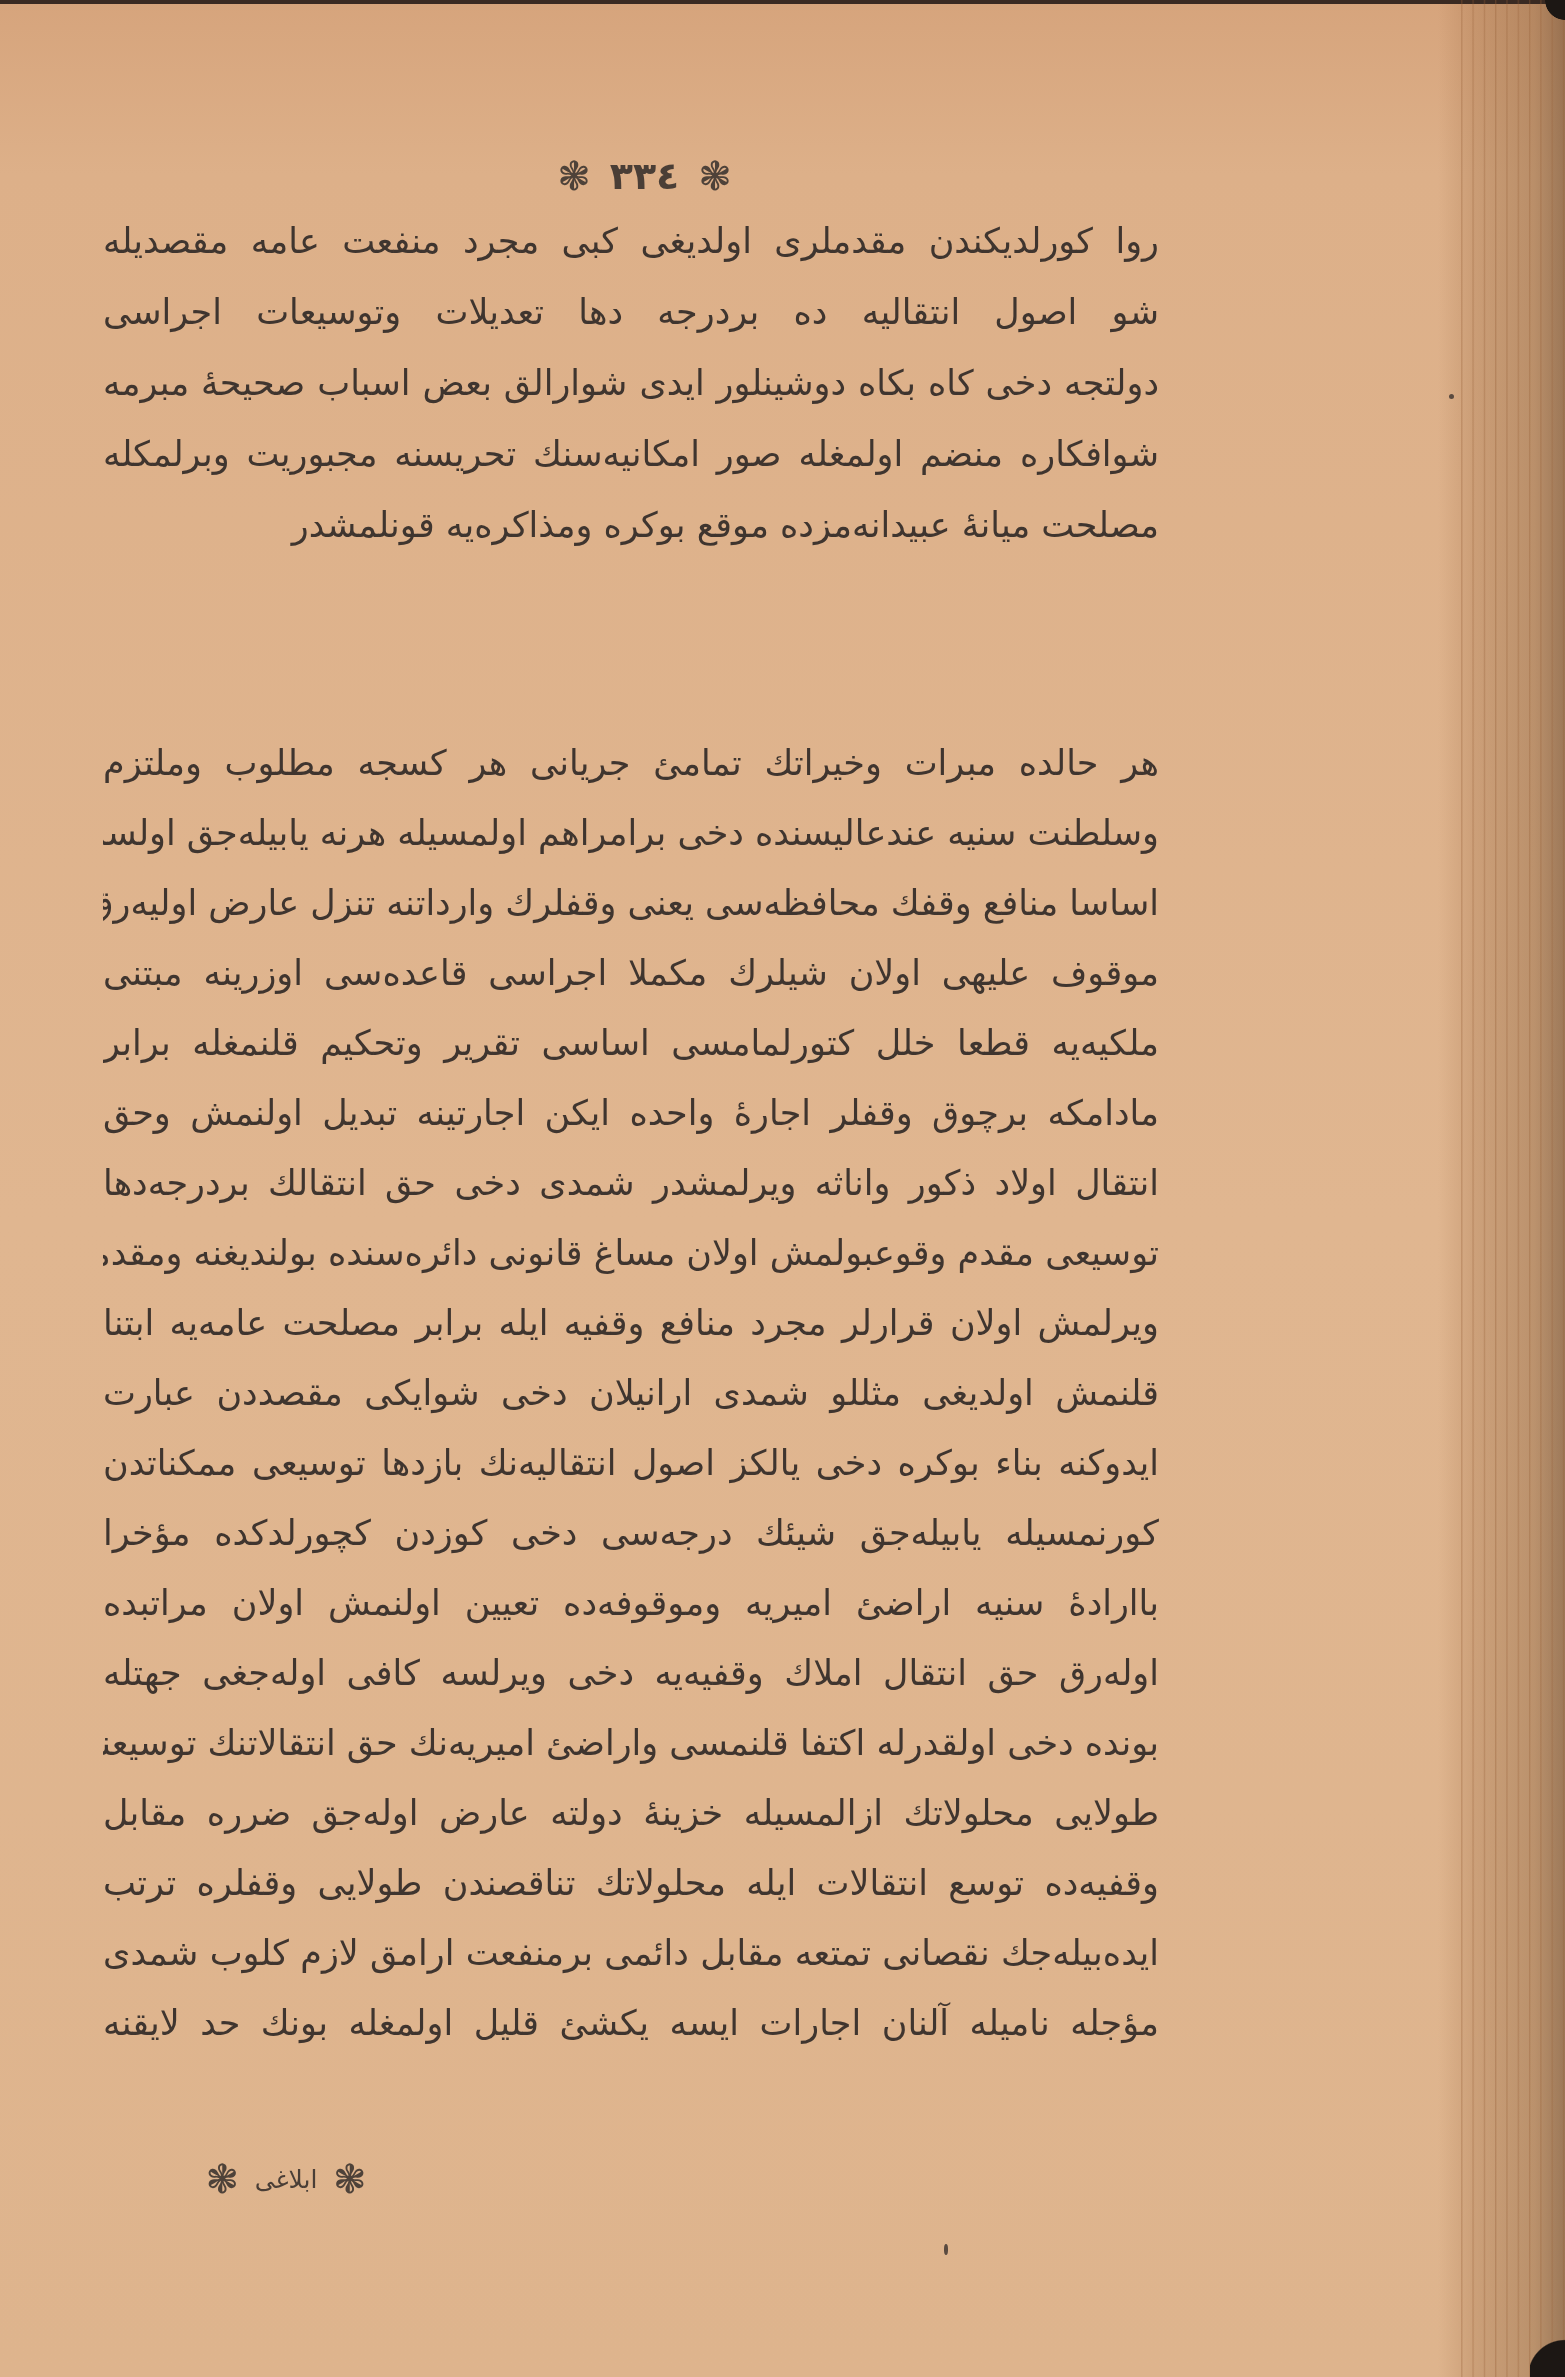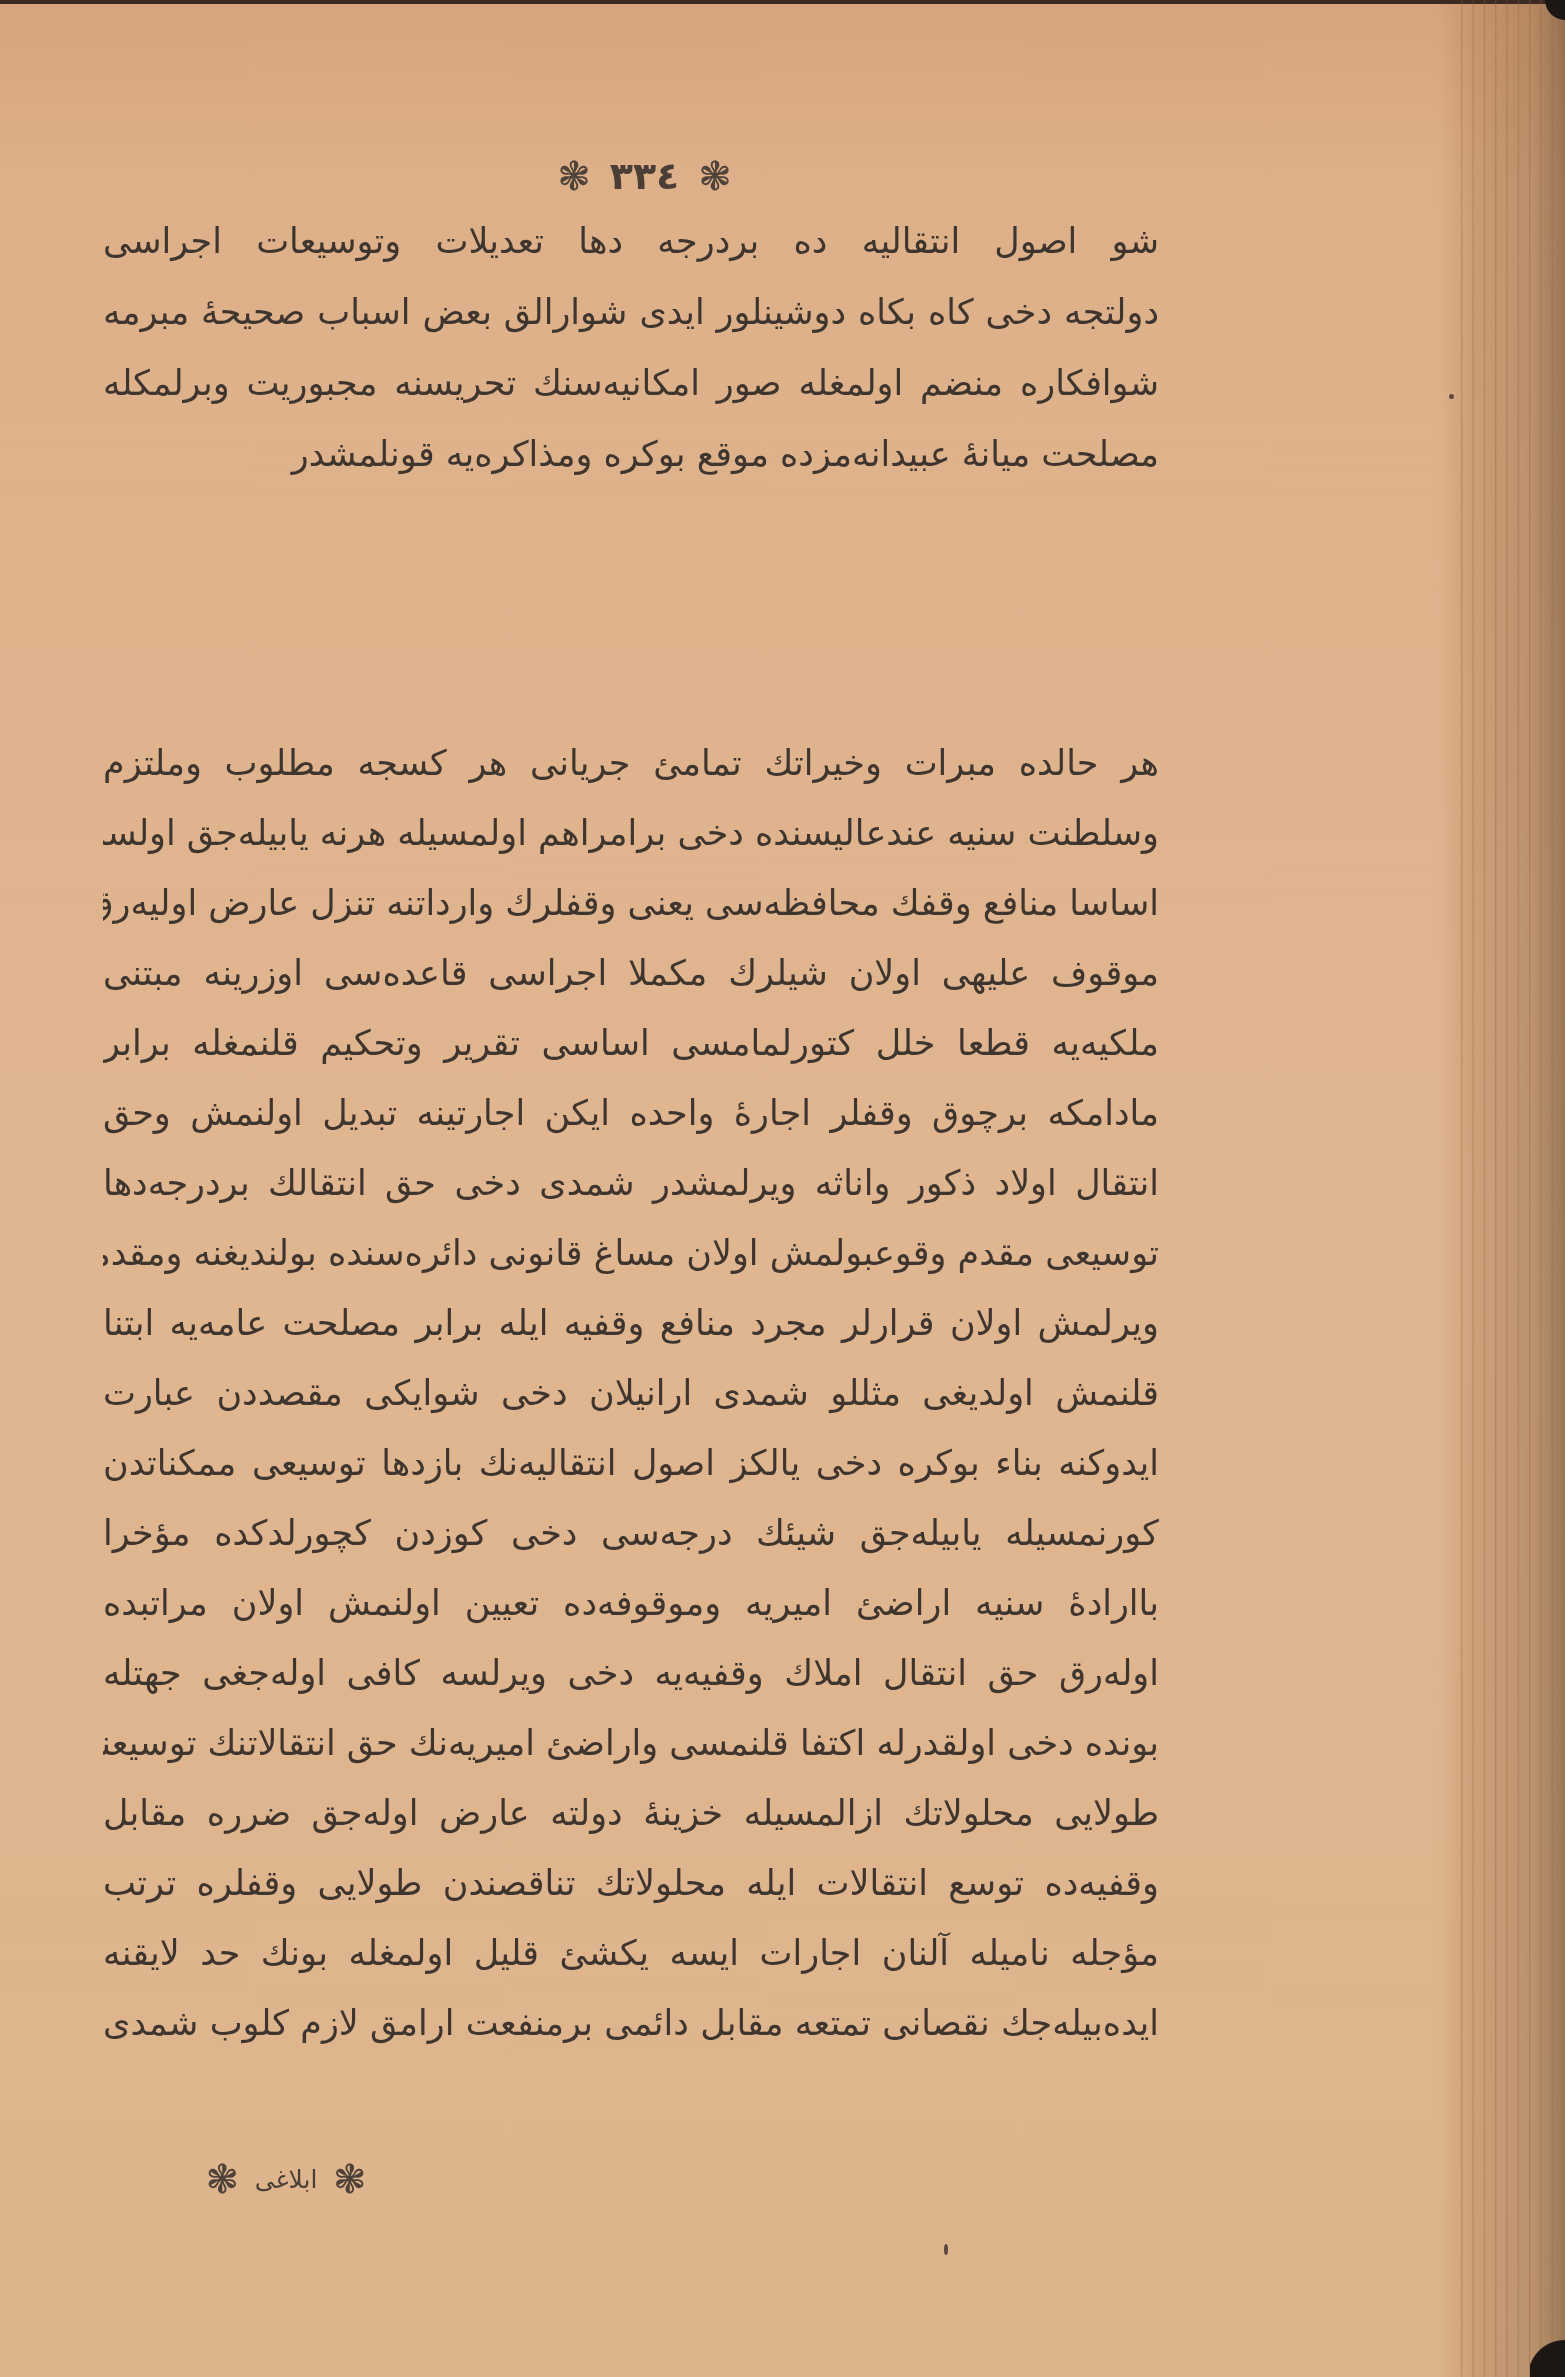--- a/index.html
+++ b/index.html
@@ -142,20 +142,21 @@
   <div class="corner-top"></div>
   <div class="corner-bottom"></div>
 
   <div class="header">
     <span class="ornament">❃</span>
     <span class="page-number">٣٣٤</span>
     <span class="ornament">❃</span>
   </div>
 
   <div class="text-block block-1">
+    <div class="line">روا كورلديكندن مقدملرى اولديغى كبى مجرد منفعت عامه مقصديله</div>
     <div class="line">شو اصول انتقاليه ده بردرجه دها تعديلات وتوسيعات اجراسى</div>
     <div class="line">دولتجه دخى كاه بكاه دوشينلور ايدى شوارالق بعض اسباب صحيحهٔ مبرمه</div>
     <div class="line">شوافكاره منضم اولمغله صور امكانيه‌سنك تحريسنه مجبوريت وبرلمكله</div>
     <div class="line last">مصلحت ميانهٔ عبيدانه‌مزده موقع بوكره ومذاكره‌يه قونلمشدر</div>
   </div>
 
   <div class="text-block block-2">
     <div class="line">هر حالده مبرات وخيراتك تمامئ جريانى هر كسجه مطلوب وملتزم</div>
     <div class="line">وسلطنت سنيه عندعاليسنده دخى برامراهم اولمسيله هرنه يابيله‌جق اولسه</div>
     <div class="line">اساسا منافع وقفك محافظه‌سى يعنى وقفلرك وارداتنه تنزل عارض اوليه‌رق</div>
@@ -166,22 +167,22 @@
     <div class="line">توسيعى مقدم وقوعبولمش اولان مساغ قانونى دائره‌سنده بولنديغنه ومقدما</div>
     <div class="line">ويرلمش اولان قرارلر مجرد منافع وقفيه ايله برابر مصلحت عامه‌يه ابتنا</div>
     <div class="line">قلنمش اولديغى مثللو شمدى ارانيلان دخى شوايكى مقصددن عبارت</div>
     <div class="line">ايدوكنه بناء بوكره دخى يالكز اصول انتقاليه‌نك بازدها توسيعى ممكناتدن</div>
     <div class="line">كورنمسيله يابيله‌جق شيئك درجه‌سى دخى كوزدن كچورلدكده مؤخرا</div>
     <div class="line">باارادهٔ سنيه اراضئ اميريه وموقوفه‌ده تعيين اولنمش اولان مراتبده</div>
     <div class="line">اوله‌رق حق انتقال املاك وقفيه‌يه دخى ويرلسه كافى اوله‌جغى جهتله</div>
     <div class="line">بونده دخى اولقدرله اكتفا قلنمسى واراضئ اميريه‌نك حق انتقالاتنك توسيعندن</div>
     <div class="line">طولايى محلولاتك ازالمسيله خزينهٔ دولته عارض اوله‌جق ضرره مقابل</div>
     <div class="line">وقفيه‌ده توسع انتقالات ايله محلولاتك تناقصندن طولايى وقفلره ترتب</div>
+    <div class="line">ايده‌بيله‌جك نقصانى تمتعه مقابل دائمى برمنفعت ارامق لازم كلوب شمدى</div>
     <div class="line">مؤجله ناميله آلنان اجارات ايسه يكشئ قليل اولمغله بونك حد لايقنه</div>
-    <div class="line">ايده‌بيله‌جك نقصانى تمتعه مقابل دائمى برمنفعت ارامق لازم كلوب شمدى</div>
   </div>
 
   <div class="footer">
     <span class="ornament">❃</span>
     <span class="catchword">ابلاغى</span>
     <span class="ornament">❃</span>
   </div>
 
   <div class="speck" style="left:944px; top:2244px; width:4.4px; height:10.5px;"></div>
   <div class="speck" style="left:1449px; top:394px; width:5.2px; height:5.2px;"></div>

